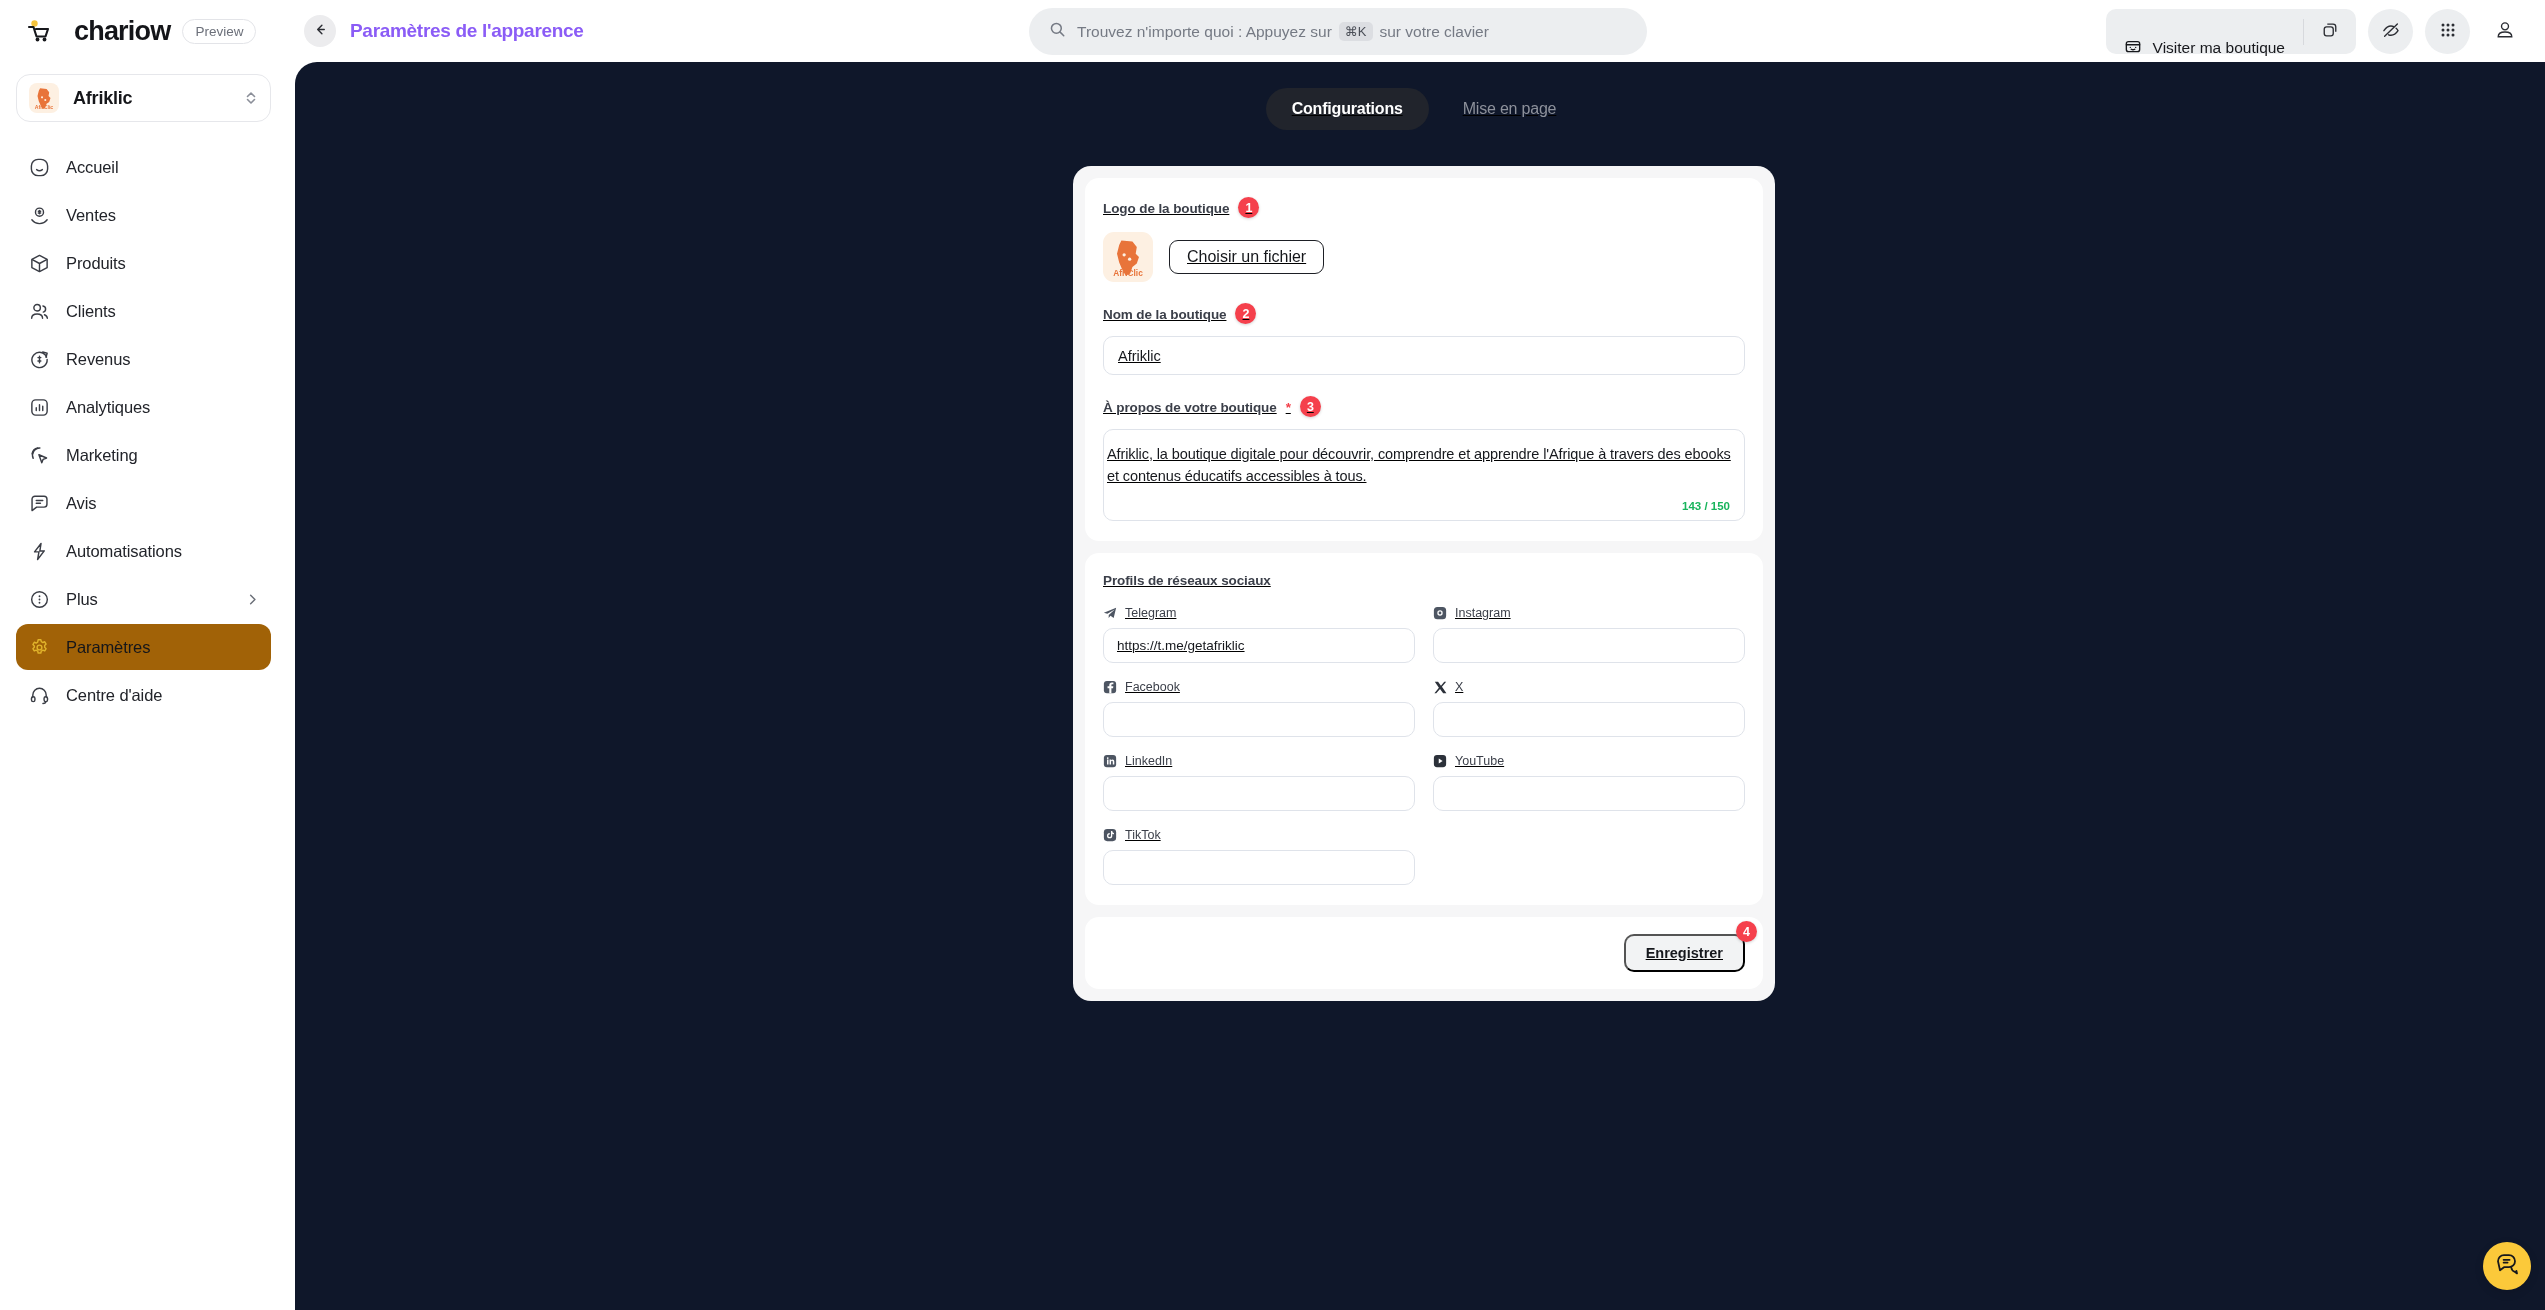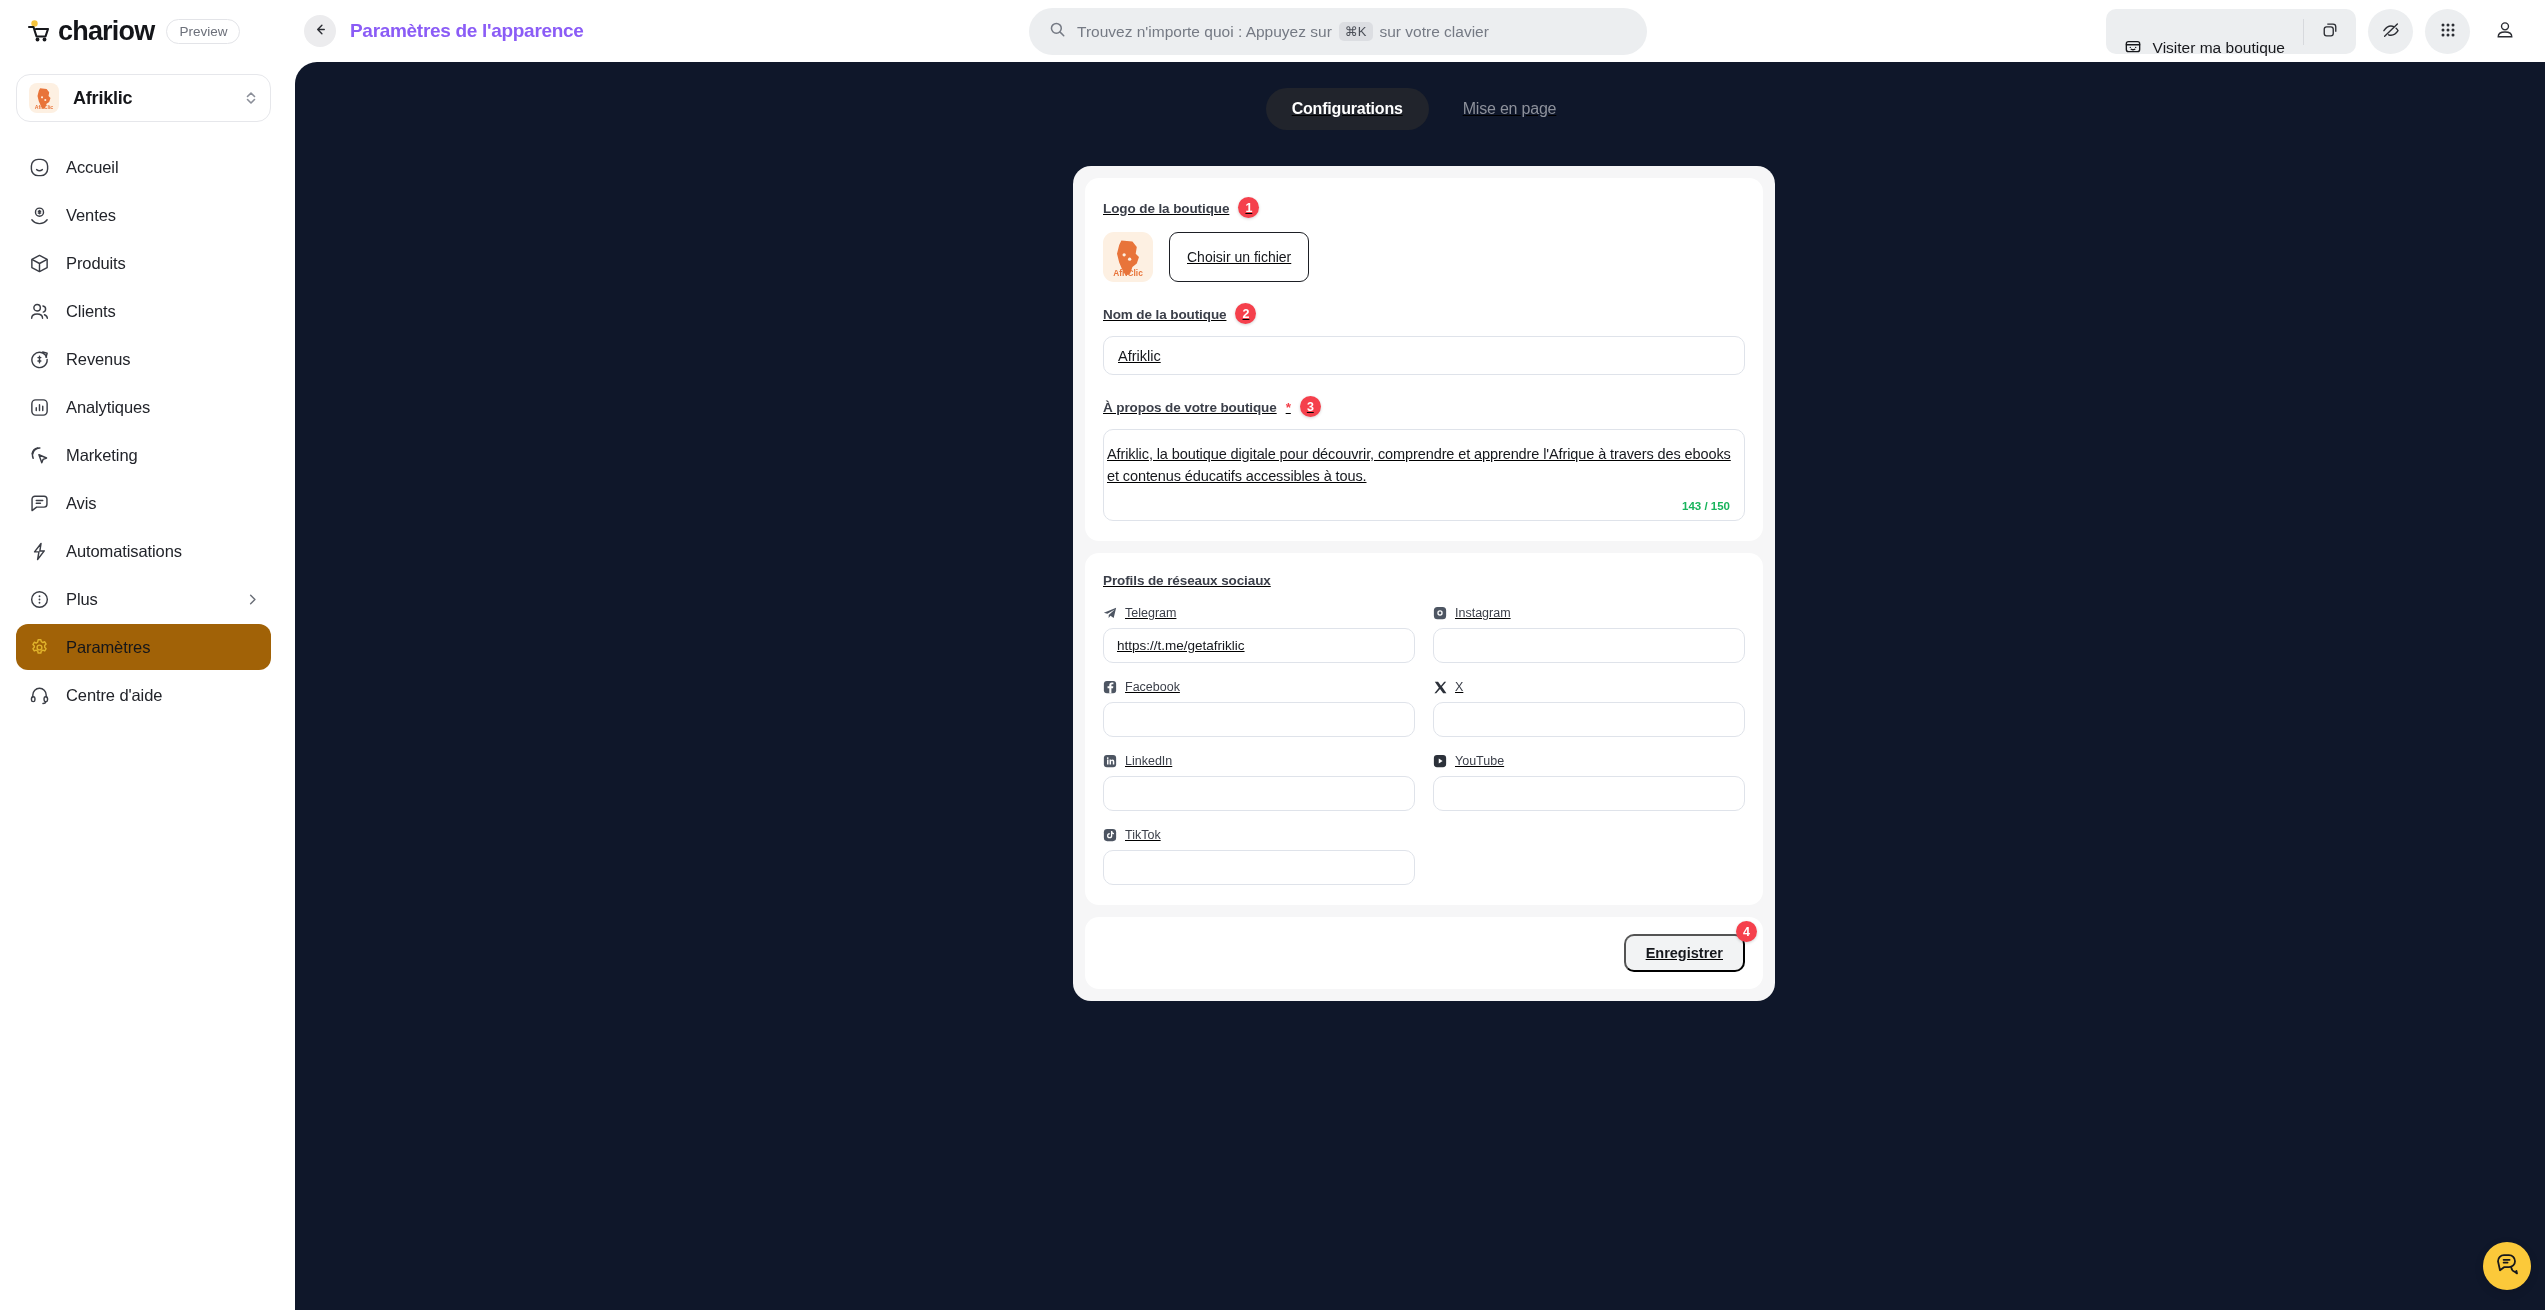--- a/index.html
+++ b/index.html
@@ -16,21 +16,21 @@
   #sidebar {
     position: absolute; left: 0; top: 0;
     width: 287px; height: 1310px;
     background: #ffffff;
     padding: 0 16px;
   }
   .brand-row {
     display: flex; align-items: center; gap: 12px;
     height: 62px; padding-left: 10px;
   }
-  .brand-logo { display: flex; align-items: center; gap: 6px; }
+  .brand-logo { display: flex; align-items: center; gap: 22px; }
   .brand-mark { width: 26px; height: 24px; position: relative; }
   .brand-word {
     font-size: 27px; font-weight: 700; color: #141519;
     letter-spacing: -0.8px; line-height: 1;
   }
   .preview-pill {
     border: 1px solid #e3e4e8; border-radius: 999px;
     padding: 4px 12px; font-size: 13.5px; color: #6c707a;
   }
   .store-switcher {
@@ -174,23 +174,23 @@
     box-shadow: 0 1px 3px rgba(0,0,0,.18);
   }
 
   .logo-row { display: flex; align-items: center; gap: 16px; margin-top: 13px; }
   .logo-box {
     width: 50px; height: 50px; border-radius: 11px;
     background: #fdf0e2; flex: none;
     display: flex; align-items: center; justify-content: center; overflow: hidden;
   }
   .file-btn {
-    height: 50px; padding: 0 17px;
+    height: 34px; padding: 0 17px;
     border: 1.5px solid #1d1f25; border-radius: 9px;
-    background: #fff; font-size: 14px; color: #14161a; font-weight: 500;
+    background: #fff; font-size: 16px; color: #14161a; font-weight: 500;
     display: flex; align-items: center; cursor: pointer; white-space: nowrap;
   }
 
   .text-input {
     margin-top: 11px; width: 100%; height: 39px;
     border: 1px solid #dfe3ea; border-radius: 10px;
     background: #ffffff; padding: 0 14px;
     display: flex; align-items: center;
     font-size: 14.5px; color: #16181d; cursor: text;
   }

